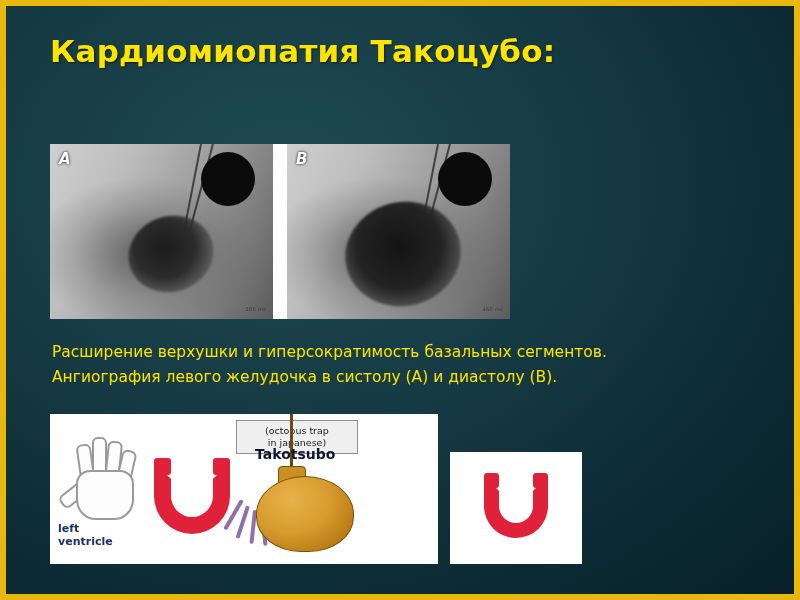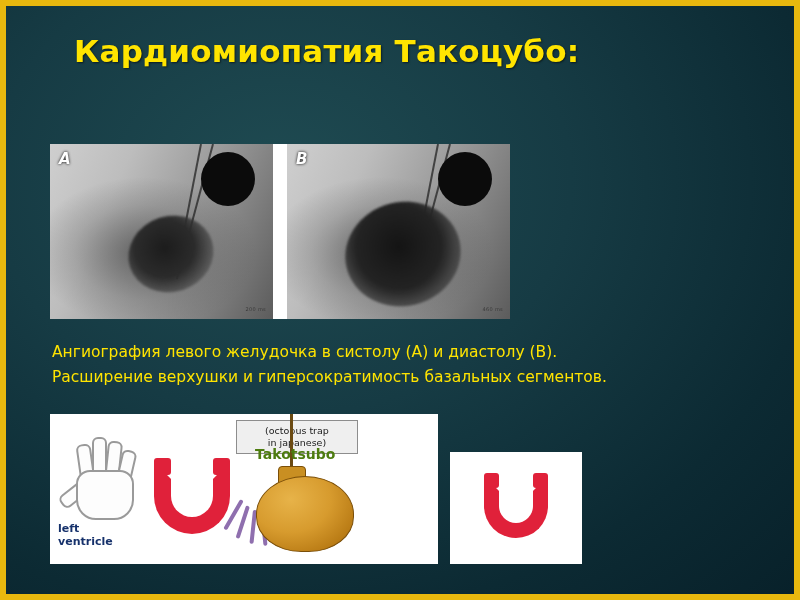--- a/index.html
+++ b/index.html
@@ -20,21 +20,20 @@
     box-sizing: border-box;
     border: 6px solid #e8b80e;
     background: radial-gradient(ellipse at 35% 30%, #1f4b52 0%, #163b44 40%, #0c2a33 75%, #08212a 100%);
     overflow: hidden;
   }
   .title-block {
     position: absolute;
     left: 44px;
     top: 26px;
     width: 700px;
-    margin-left: 24px;
   }
   .title-line {
     color: #ffe400;
     font-weight: bold;
     font-size: 31px;
     line-height: 38px;
     letter-spacing: 0.2px;
     text-shadow: 1px 1px 2px rgba(0,0,0,0.55);
     white-space: nowrap;
   }
@@ -234,21 +233,21 @@
     left: 240px;
     top: 0px;
     width: 3px;
     height: 56px;
     background: #6b4a12;
   }
   .illus .takotsubo-label {
     position: absolute;
     left: 205px;
     top: 32px;
-    color: #4d7c0f;
+    color: #0f172a;
     font-weight: bold;
     font-size: 14px;
   }
   .illus .tentacle {
     position: absolute;
     width: 4px;
     height: 34px;
     background: #8f6fae;
     border-radius: 3px;
     transform-origin: top center;
@@ -315,22 +314,22 @@
       <div class="cath c2"></div>
       <div class="ventricle"></div>
       <div class="disc"></div>
       <div class="panel-letter">B</div>
       <div class="corner-tag">460 ms</div>
     </div>
 
   </div>
 
   <div class="caption">
+    <div>Расширение верхушки и гиперсократимость базальных сегментов.</div>
     <div>Ангиография левого желудочка в систолу (А) и диастолу (В).</div>
-    <div>Расширение верхушки и гиперсократимость базальных сегментов.</div>
   </div>
 
   <div class="illus">
     <div class="hand">
       <div class="finger f1"></div>
       <div class="finger f2"></div>
       <div class="finger f3"></div>
       <div class="finger f4"></div>
       <div class="finger thumb"></div>
       <div class="palm"></div>

